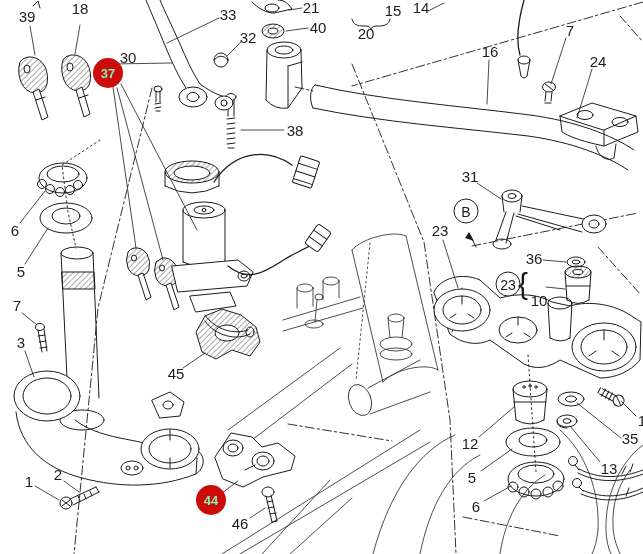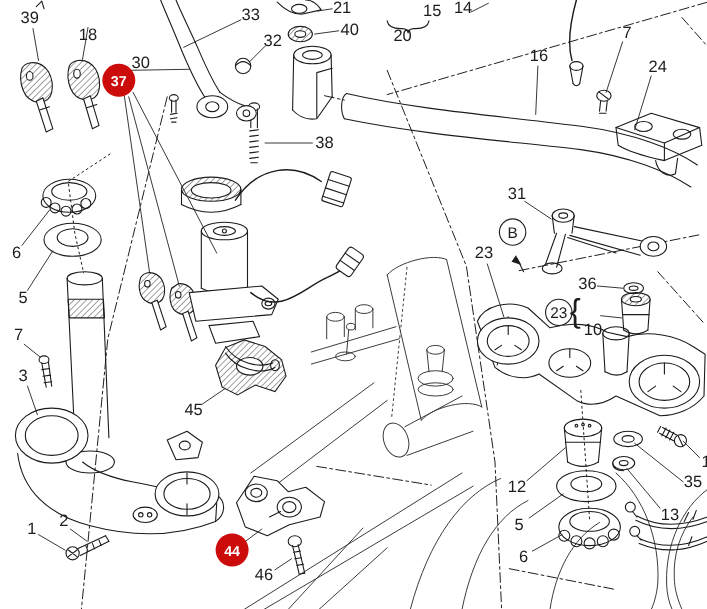--- a/index.html
+++ b/index.html
@@ -16,21 +16,21 @@
   .wf{ fill:#fff; stroke:#1c1c1c; stroke-width:1; }
   .dd{ stroke-dasharray:9 3 2.5 3; stroke-width:0.9; }
   .dot{ stroke-dasharray:1.8 3; stroke-width:0.9; }
   .lbl{
     position:absolute; transform:translate(-50%,-50%);
     font-size:15px; color:#1d1d1d; white-space:nowrap; line-height:1;
   }
   .badge{
     position:absolute; transform:translate(-50%,-50%);
     width:30px; height:30px; border-radius:50%;
-    background:var(--accent); color:#ffffff; font-weight:bold; font-size:13px;
+    background:var(--accent); color:#86efac; font-weight:bold; font-size:13px;
     display:flex; align-items:center; justify-content:center;
   }
   .circle-lbl{
     position:absolute; transform:translate(-50%,-50%);
     width:23px; height:23px; border-radius:50%; border:1.4px solid #1d1d1d;
     display:flex; align-items:center; justify-content:center;
     font-size:14px; color:#1d1d1d; background:#fff;
   }
   .brace-lbl{ font-size:30px; font-weight:300; color:#1d1d1d; }
 </style>
@@ -422,21 +422,21 @@
 
   <path class="s" d="M352,19 C353,25 358,26 364,26 L366,26 C369,26 371,28 371,30 C371,28 373,26 376,26 L378,26 C384,26 389,25 390,19"></path>
 
   <g>
     <path class="s" d="M476,247 L470,235"></path>
     <polygon points="469,232 474,241 465,238" fill="#1c1c1c"></polygon>
   </g>
 </svg>
 
 <div class="lbl" style="left:27px;top:16px">39</div>
-<div class="lbl" style="left:80px;top:32px">18</div>
+<div class="lbl" style="left:80px;top:8px">18</div>
 <div class="lbl" style="left:228px;top:14px">33</div>
 <div class="lbl" style="left:128px;top:57px">30</div>
 <div class="lbl" style="left:248px;top:37px">32</div>
 <div class="lbl" style="left:311px;top:7px">21</div>
 <div class="lbl" style="left:318px;top:27px">40</div>
 <div class="lbl" style="left:393px;top:10px">15</div>
 <div class="lbl" style="left:366px;top:33px">20</div>
 <div class="lbl" style="left:421px;top:7px">14</div>
 <div class="lbl" style="left:490px;top:51px">16</div>
 <div class="lbl" style="left:570px;top:30px">7</div>

